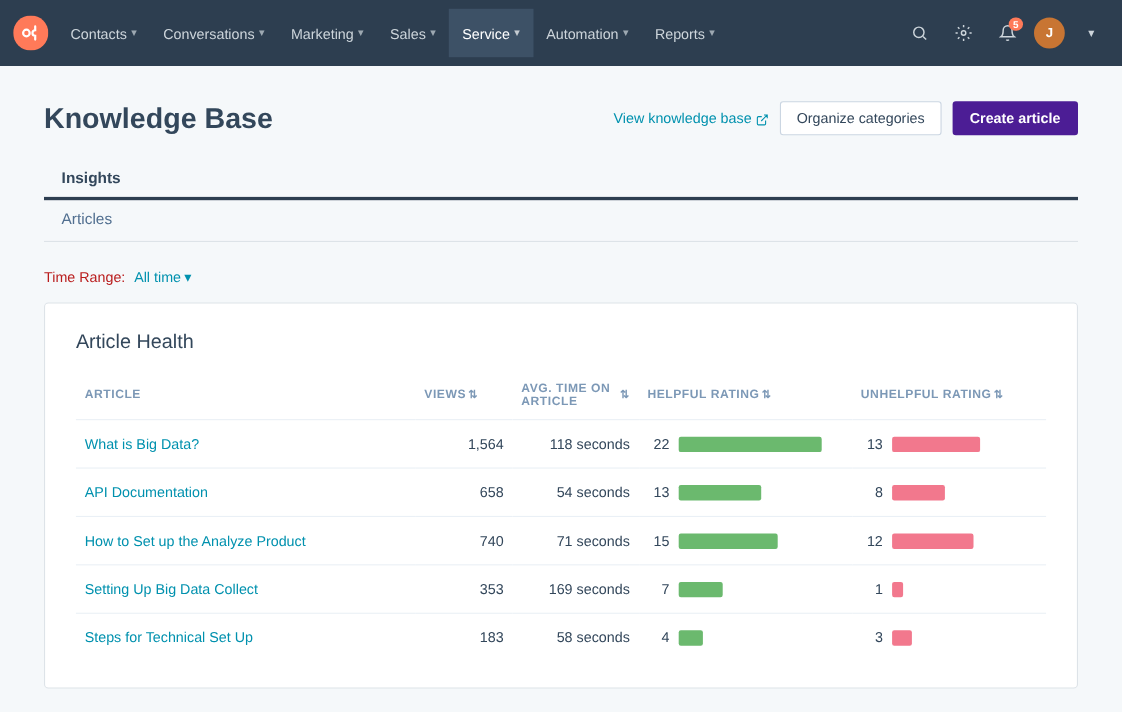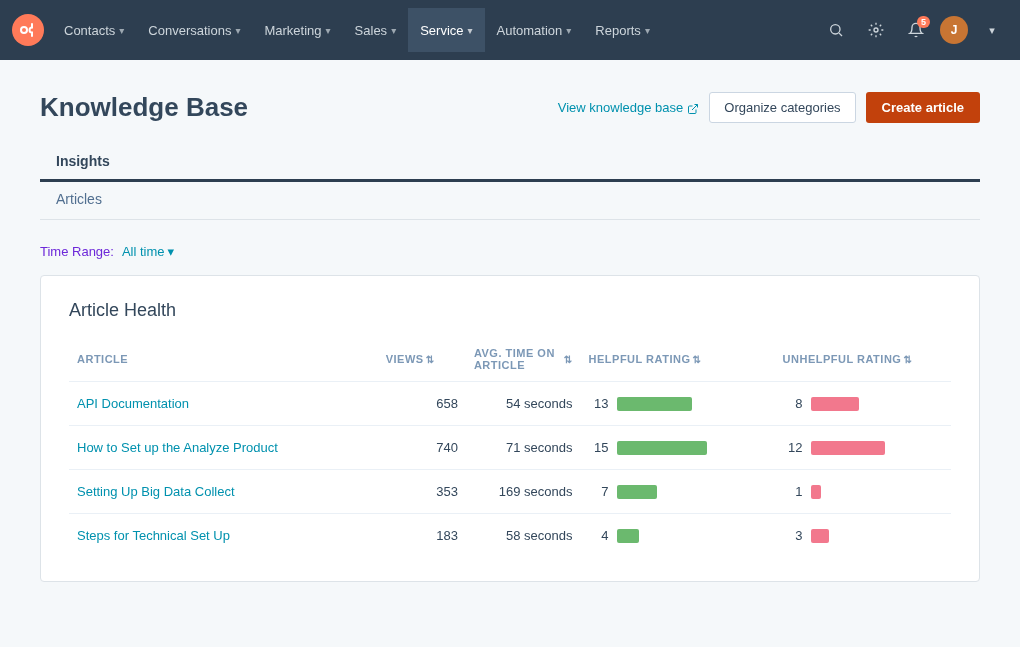--- a/index.html
+++ b/index.html
@@ -116,21 +116,21 @@
       background: #fff;
       border: 1px solid #cbd6e2;
       color: #33475b;
       padding: 7px 14px;
       border-radius: 3px;
       font-size: 13px;
       cursor: pointer;
       font-weight: 500;
     }
     .btn-primary {
-      background: #c2410c;
+      background: #4c1d95;
       border: none;
       color: #fff;
       padding: 8px 16px;
       border-radius: 3px;
       font-size: 13px;
       cursor: pointer;
       font-weight: 600;
     }
 
     
@@ -157,21 +157,21 @@
 
     
     .time-range-row {
       display: flex;
       align-items: center;
       gap: 8px;
       margin-bottom: 16px;
       font-size: 13px;
       color: #516f90;
     }
-    .time-range-label { font-weight: 500; color: #6d28d9; }
+    .time-range-label { font-weight: 500; color: #b91c1c; }
     .time-range-select {
       color: #0091ae;
       cursor: pointer;
       display: flex;
       align-items: center;
       gap: 3px;
       font-size: 13px;
     }
 
     
@@ -389,20 +389,47 @@
           <th class="col-unhelpful">
             <span class="th-sort">
               <span>Unhelpful Rating</span>
               <span class="sort-icon">⇅</span>
             </span>
           </th>
         </tr>
       </thead>
       <tbody id="table-body">
 
+      <tr>
+      <td class="col-article">
+        <a class="article-link">What is Big Data?</a>
+      </td>
+      <td class="col-views">
+        <span class="views-val">1,564</span>
+      </td>
+      <td class="col-avg-time">
+        <span class="time-val">118 seconds</span>
+      </td>
+      <td class="col-helpful">
+        <div class="rating-cell">
+          <span class="rating-num">22</span>
+          <div class="bar-container">
+            <div class="bar bar-green" style="width:130px"></div>
+          </div>
+        </div>
+      </td>
+      <td class="col-unhelpful">
+        <div class="rating-cell">
+          <span class="rating-num">13</span>
+          <div class="bar-container">
+            <div class="bar bar-pink" style="width:80px"></div>
+          </div>
+        </div>
+      </td>
+    </tr>
           <tr>
       <td class="col-article">
         <a class="article-link">API Documentation</a>
       </td>
       <td class="col-views">
         <span class="views-val">658</span>
       </td>
       <td class="col-avg-time">
         <span class="time-val">54 seconds</span>
       </td>

